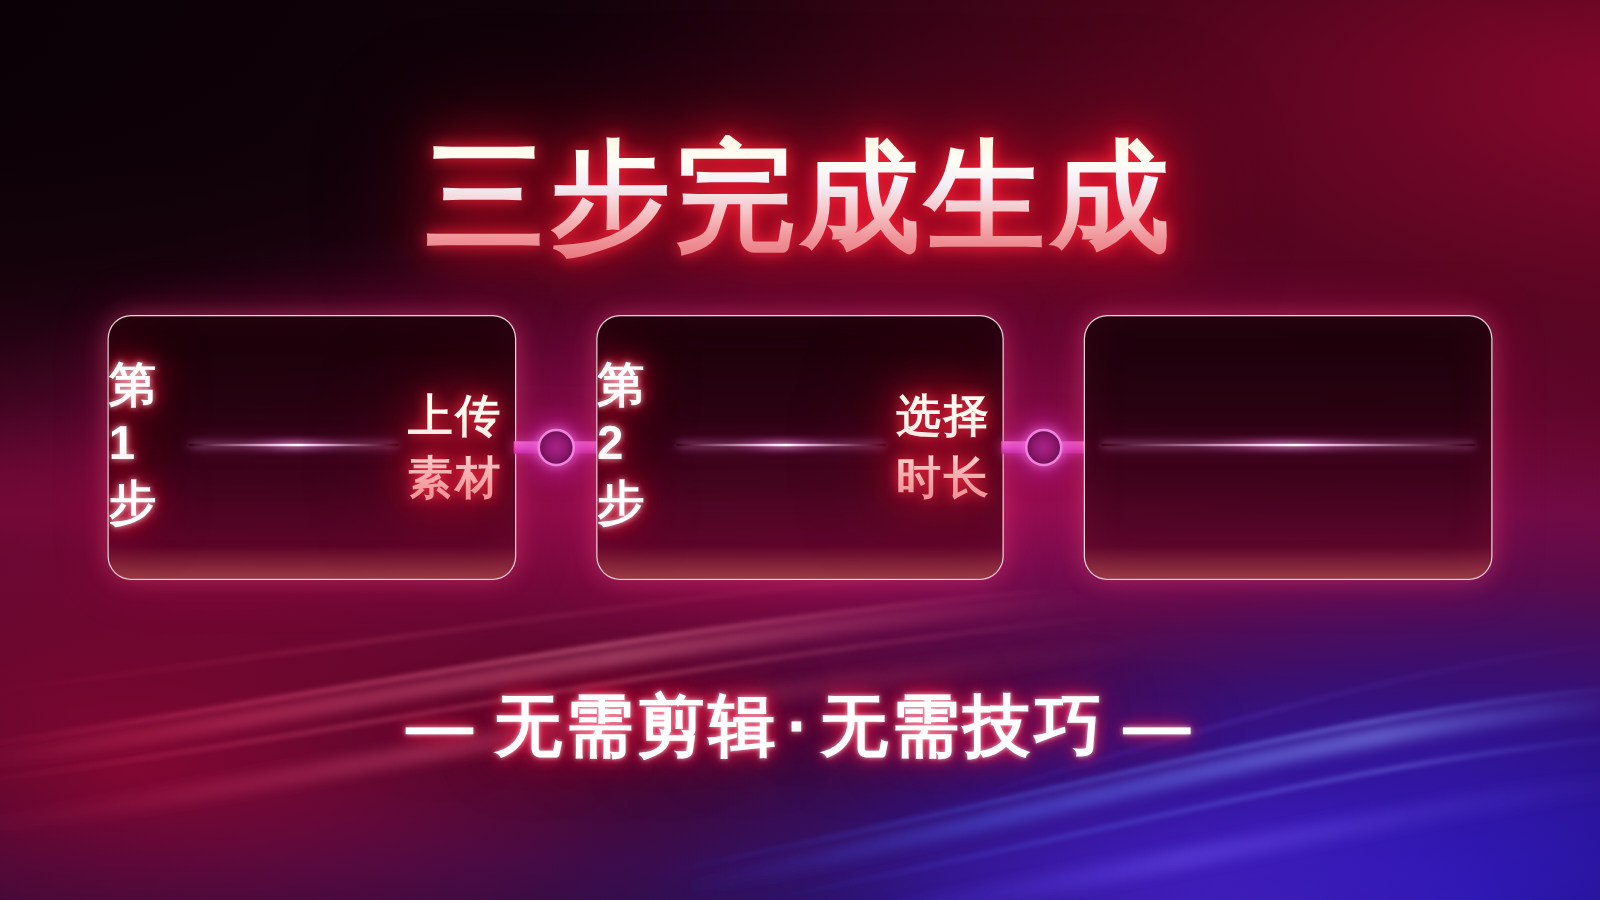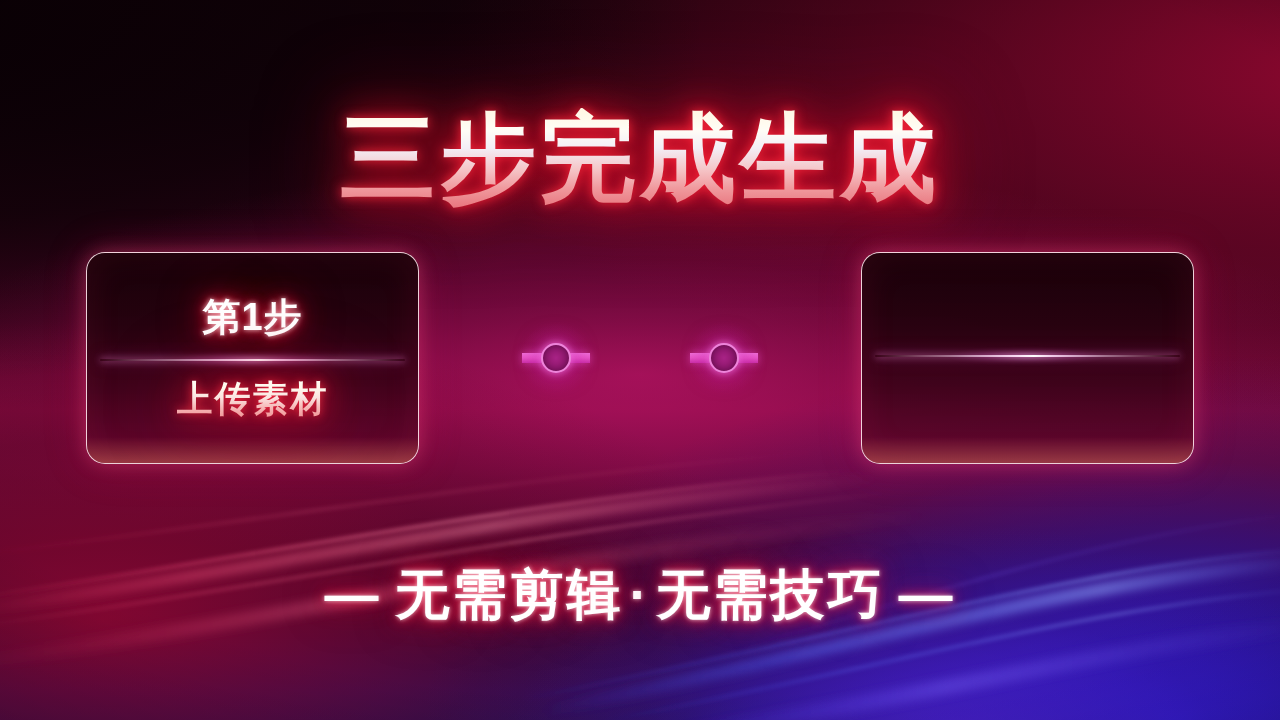--- a/index.html
+++ b/index.html
@@ -153,21 +153,21 @@
     border-radius: 0 0 19px 19px;
     background: linear-gradient(180deg, rgba(255,170,90,0.0) 0%, rgba(255,168,92,0.0) 72%, rgba(255,176,104,0.30) 100%);
     pointer-events: none;
   }
 
   .card-inner {
     position: relative;
     width: 100%;
     height: 100%;
     display: flex;
-    flex-direction: column;
+    flex-direction: row;
     align-items: center;
     justify-content: center;
     z-index: 2;
   }
 
   .step-no {
     font-size: 38px;
     font-weight: bold;
     letter-spacing: 1px;
     color: #ffffff;
@@ -275,21 +275,21 @@
     margin: -37px 0 0 -37px;
     border-radius: 50%;
     background: radial-gradient(closest-side, rgba(235,70,205,0.42) 0%, rgba(190,20,155,0.16) 55%, rgba(150,10,120,0.0) 100%);
     z-index: -1;
   }
 
   
   .tagline-wrap {
     position: absolute;
     left: 0; right: 0;
-    top: 559px;
+    top: 545px;
     text-align: center;
   }
   .tagline {
     display: inline-block;
     font-size: 54px;
     font-weight: bold;
     letter-spacing: 3px;
     color: #ffffff;
     text-shadow:
       0 0 4px rgba(255,255,255,0.70),
@@ -386,20 +386,30 @@
         </div>
         <div class="step-label">上传素材</div>
       </div>
     </div>
 
     <div class="connector">
       <div class="bar"></div>
       <div class="node"></div>
     </div>
 
+    <div class="card">
+      <div class="card-inner">
+        <div class="step-no">第2步</div>
+        <div class="beam">
+          <div class="flare"></div>
+          <div class="line"></div>
+        </div>
+        <div class="step-label">选择时长</div>
+      </div>
+    </div>
 
     <div class="connector">
       <div class="bar"></div>
       <div class="node"></div>
     </div>
 
     <div class="card">
       <div class="card-inner">
         <div class="beam">
           <div class="flare"></div>

